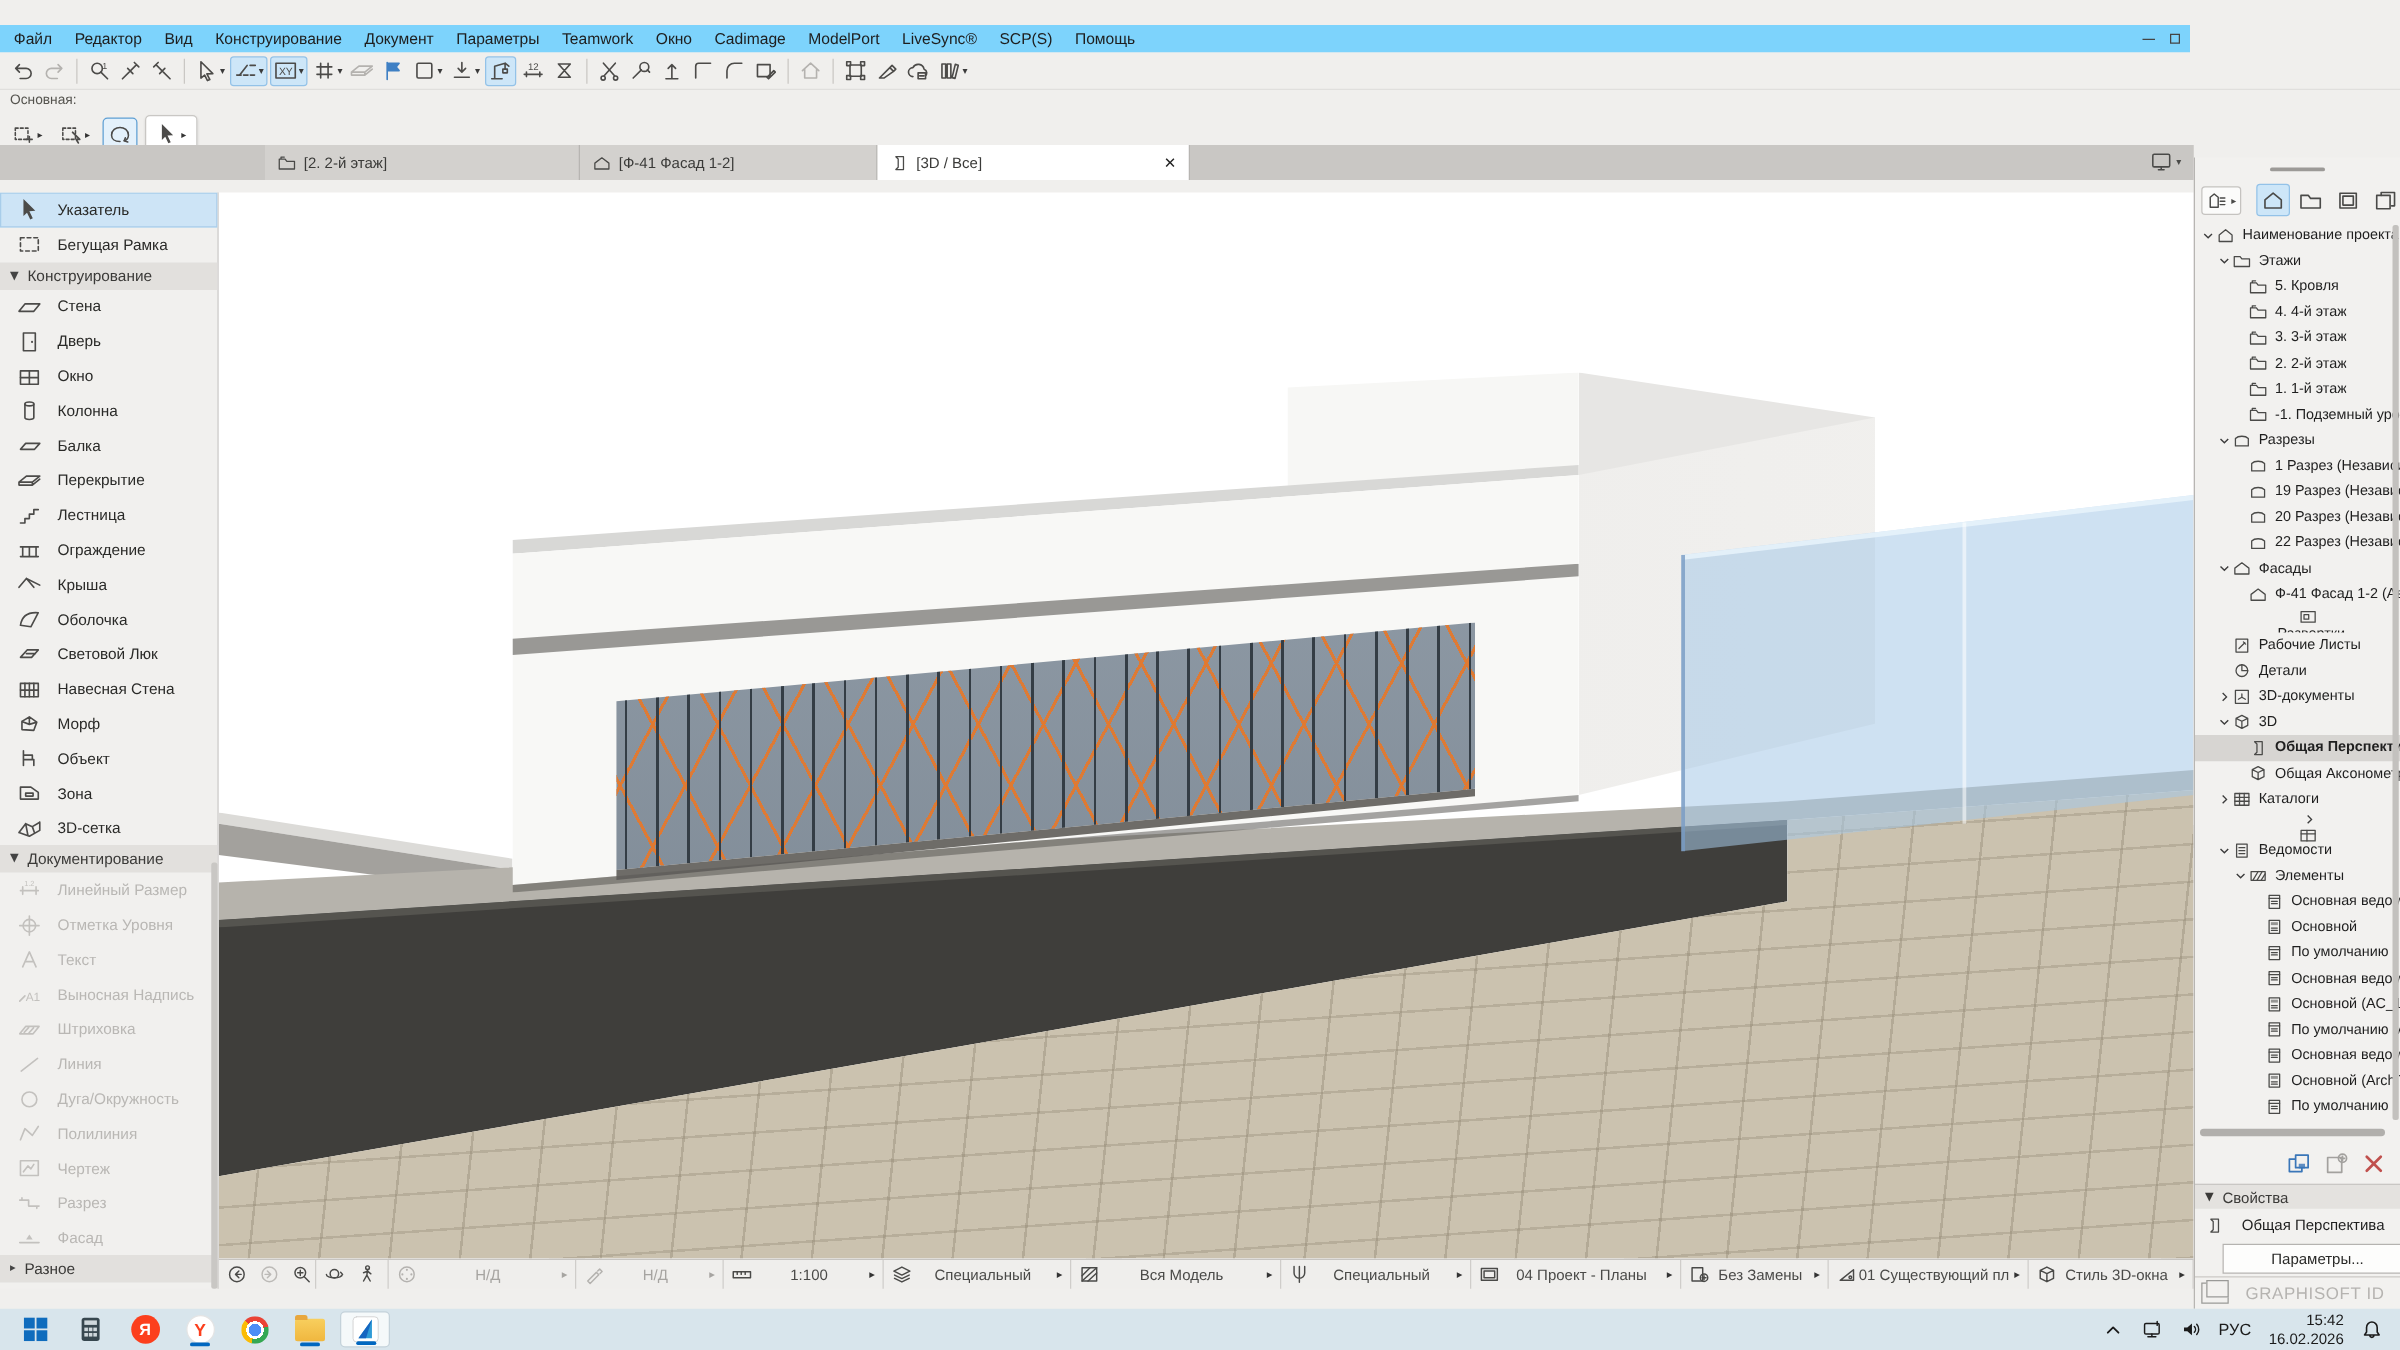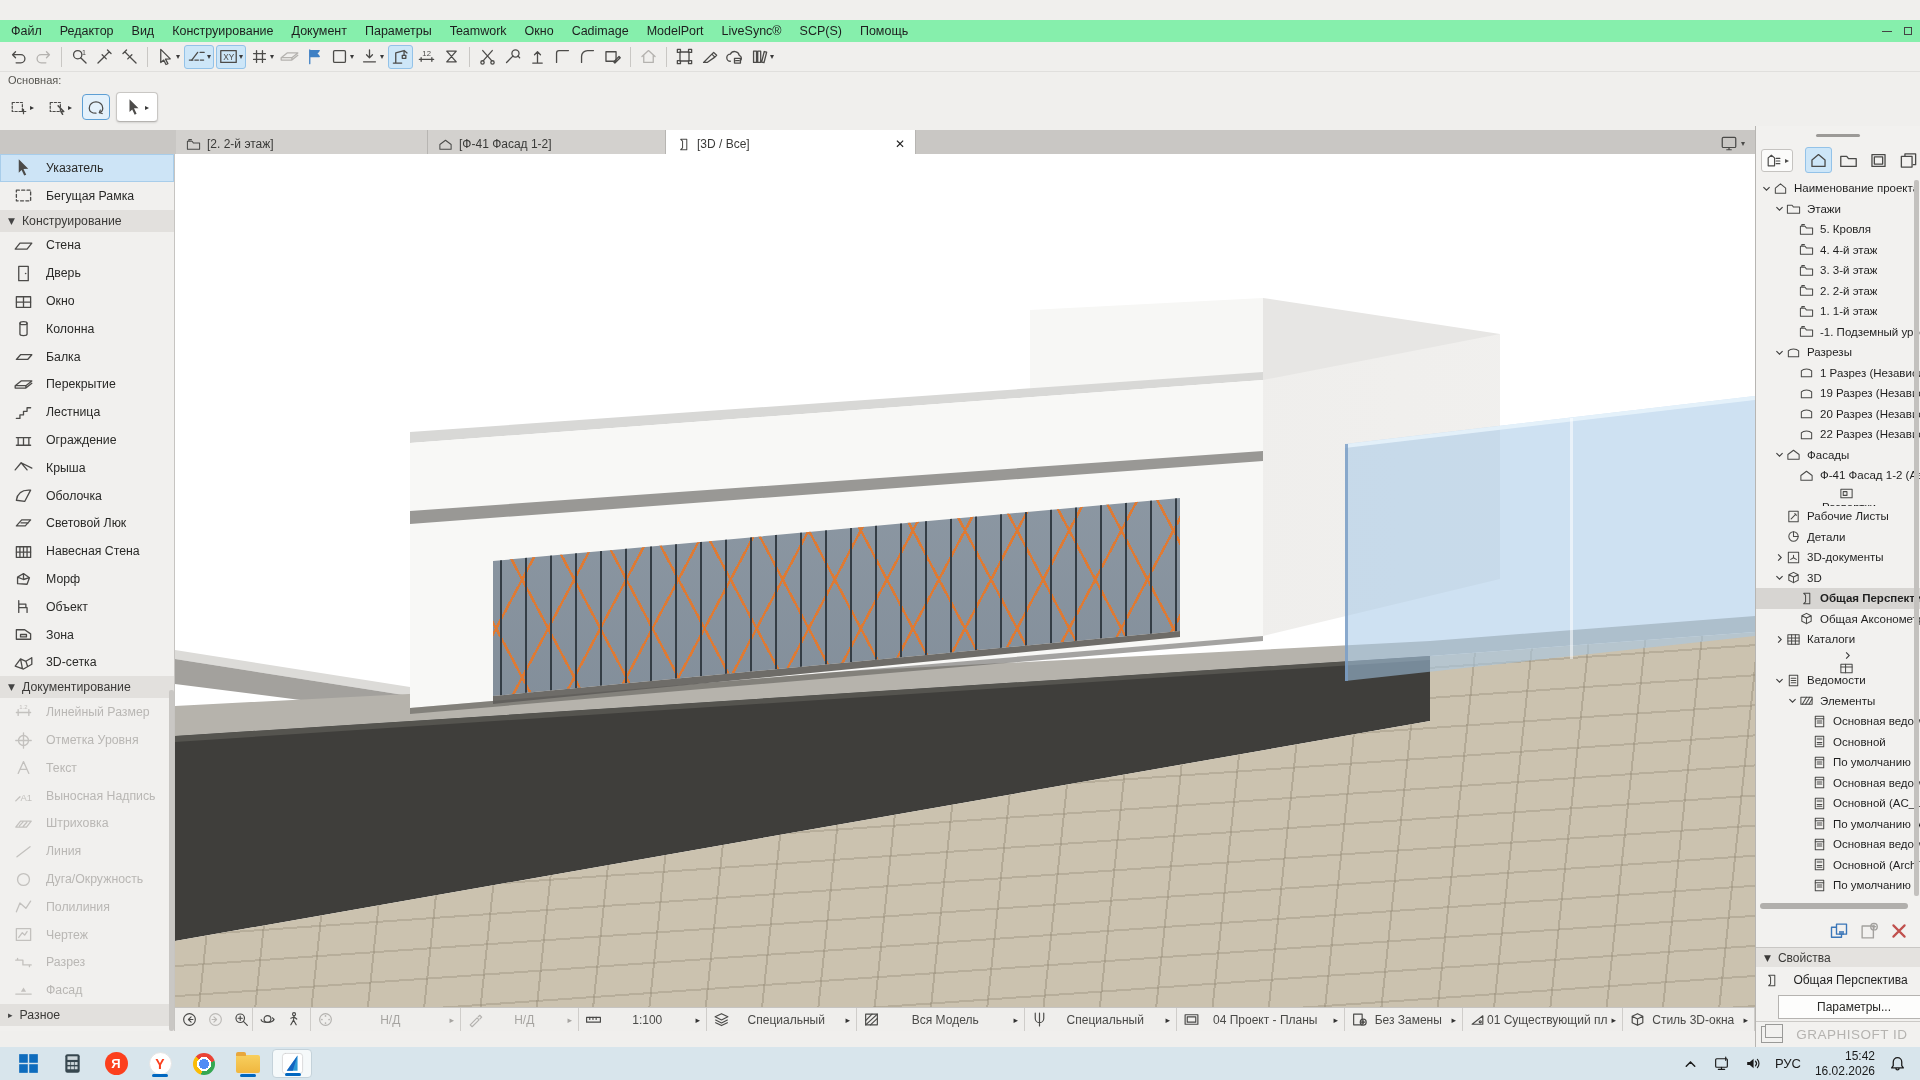--- a/index.html
+++ b/index.html
@@ -13,21 +13,21 @@
   .titlebar { position:absolute; left:0; top:0; width:1920px; height:20px; background:#f2f1ef; display:flex; align-items:center; border-bottom:1px solid #e3e2e0;}
   .appmini { width:14px; height:14px; margin:0 6px 0 6px; }
   .title-text { font-size:12px; color:#2a2a2a; }
   .wc { position:absolute; right:0; top:0; height:20px; display:flex; }
   .wc-btn { width:40px; height:20px; display:flex; align-items:center; justify-content:center; color:#333; }
   .g-min { width:10px; border-top:1.2px solid #222; display:block; }
   .g-max { width:9px; height:9px; border:1.2px solid #222; display:block; }
   .g-x { font-size:13px; line-height:1; color:#222; }
 
   
-  .menubar { position:absolute; left:0; top:20px; width:1920px; height:22px; background:#86efac; display:flex; align-items:flex-end; }
+  .menubar { position:absolute; left:0; top:20px; width:1752px; height:22px; background:#7dd3fc; display:flex; align-items:flex-end; }
   #menu-items { display:flex; height:100%; align-items:center; padding-left:2px; }
   .menu-item { padding:0 9px; font-size:12.5px; color:#1e1e1e; height:100%; display:flex; align-items:center; }
   .doc-wc { position:absolute; right:4px; top:0; height:22px; display:flex; align-items:center; gap:12px; padding-right:4px; }
   .doc-wc .g-max { width:8px; height:8px; border-color:#444; }
   .doc-wc .g-min { border-color:#444; }
 
   
   .toolbar { position:absolute; left:0; top:42px; width:1920px; height:30px; background:#f0efed; border-bottom:1px solid #e0dfdd; display:flex; align-items:center; padding-left:6px; }
   .tb-item { display:flex; align-items:center; height:24px; padding:0 2px; border-radius:3px; margin:0 1px; color:#4c4b49; }
   .tb-item svg { width:19px; height:19px; }
@@ -40,21 +40,21 @@
   
   .basic-label { position:absolute; left:8px; top:74px; font-size:11px; color:#55544f; }
   .basic-row { position:absolute; left:6px; top:90px; height:34px; display:flex; align-items:center; gap:6px; }
   .bb { display:flex; align-items:center; height:26px; padding:0 4px; border-radius:4px; color:#4c4b49; }
   .bb svg { width:18px; height:18px; }
   .bb .dd { font-size:8px; margin-left:2px; color:#333; }
   .bb.on { border:1.5px solid #5e9fd4; background:#e4f1fb; }
   .bb.raised { background:#ffffff; border:1px solid #c9c7c4; border-bottom-color:#b5b3b0; height:30px; padding:0 8px; box-shadow:0 1px 2px rgba(0,0,0,.12); }
 
   
-  .tabbar { position:absolute; left:0; top:130px; width:1755px; height:28px; background:#c9c7c4; display:flex; align-items:flex-start; }
+  .tabbar { position:absolute; left:0; top:116px; width:1755px; height:28px; background:#c9c7c4; display:flex; align-items:flex-start;padding-left:36px; }
   #tabs { display:flex; height:28px; margin-left:176px; }
   .tab { display:flex; align-items:center; height:28px; padding:0 10px; background:#d3d1ce; border-right:1px solid #b7b5b2; font-size:12px; color:#3a3a38; }
   .tab svg { width:15px; height:15px; margin-right:6px; color:#4a4a48; }
   .tab.active { background:#ffffff; }
   .tab-close { margin-left:auto; padding-left:60px; font-size:12px; color:#222; font-weight:bold; }
   .tab-w1{ width:252px; } .tab-w2{ width:238px; } .tab-w3{ width:250px; }
   .tab-ctrl { position:absolute; right:10px; top:4px; display:flex; align-items:center; color:#4a4a48; }
   .tab-ctrl svg { width:18px; height:18px; }
   .tab-ctrl .dd { font-size:8px; margin-left:3px; }
 

